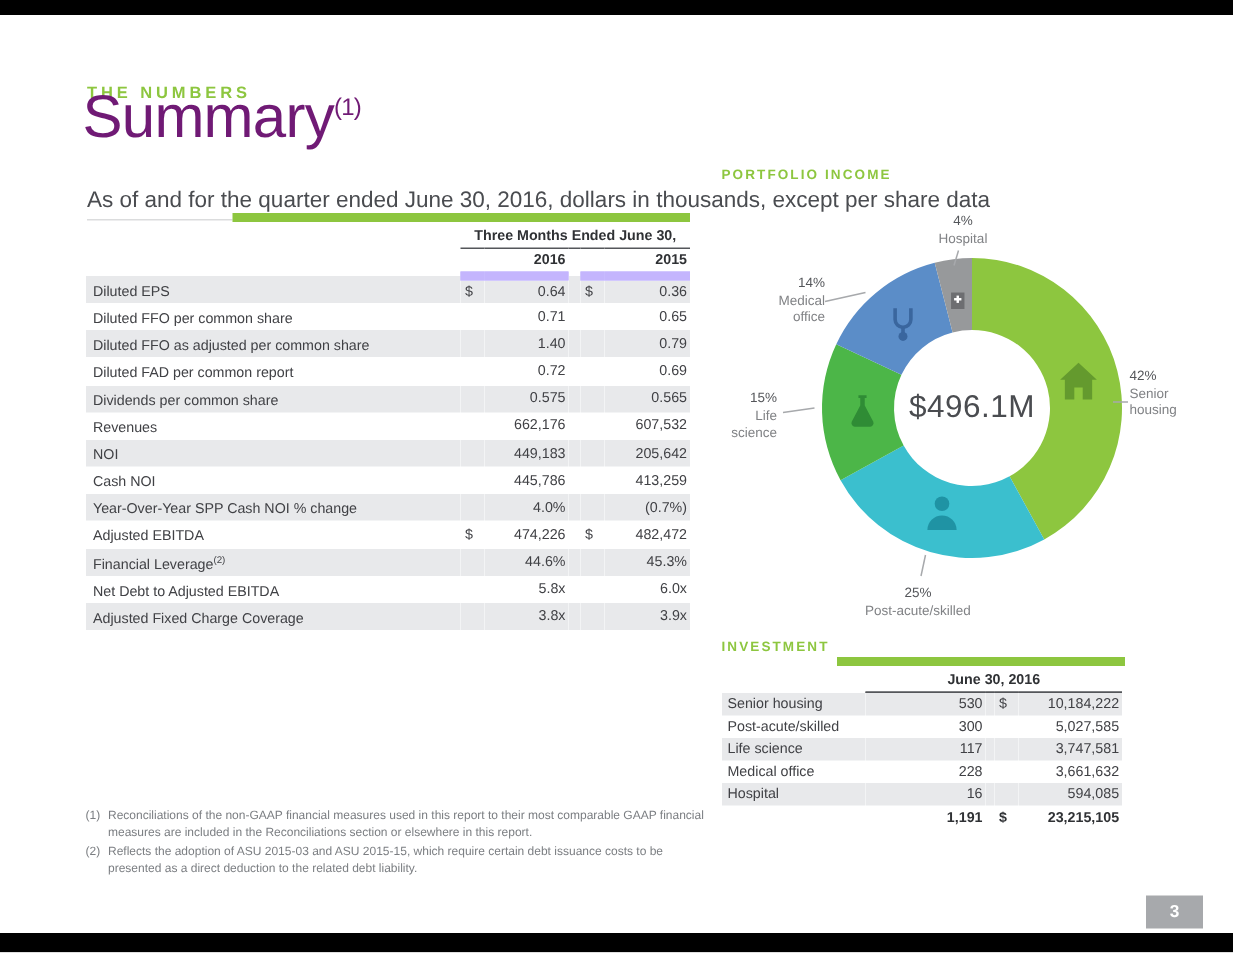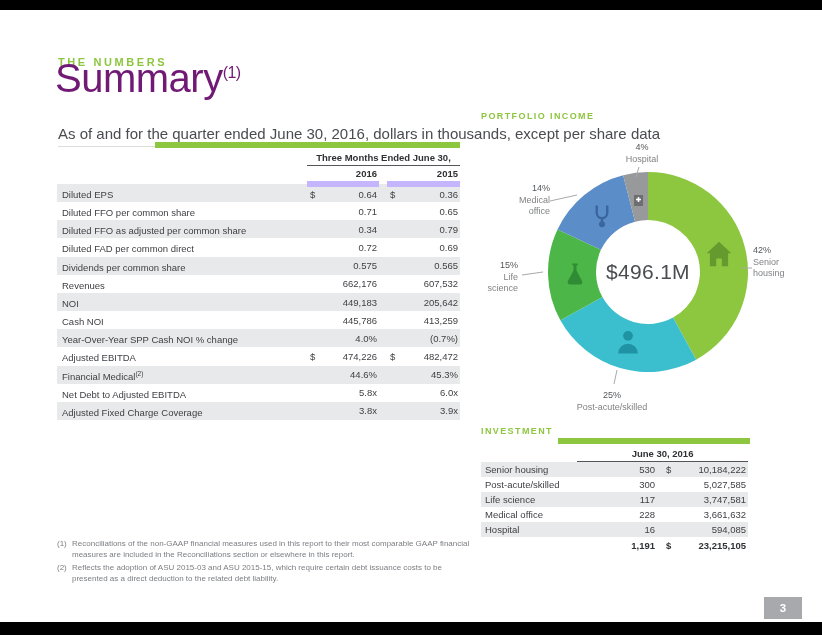--- a/index.html
+++ b/index.html
@@ -131,28 +131,28 @@
           <td class="d"></td>
           <td class="v">0.71</td>
           <td></td>
           <td class="d"></td>
           <td class="v">0.65</td>
         </tr>
 
         <tr>
           <td class="lbl"><span>Diluted FFO as adjusted per common share</span><sup class="rowsup"></sup></td>
           <td class="d"></td>
-          <td class="v">0.34</td>
+          <td class="v">1.40</td>
           <td></td>
           <td class="d"></td>
           <td class="v">0.79</td>
         </tr>
 
         <tr>
-          <td class="lbl"><span>Diluted FAD per common direct</span><sup class="rowsup"></sup></td>
+          <td class="lbl"><span>Diluted FAD per common report</span><sup class="rowsup"></sup></td>
           <td class="d"></td>
           <td class="v">0.72</td>
           <td></td>
           <td class="d"></td>
           <td class="v">0.69</td>
         </tr>
 
         <tr>
           <td class="lbl"><span>Dividends per common share</span><sup class="rowsup"></sup></td>
           <td class="d"></td>
@@ -201,21 +201,21 @@
         <tr>
           <td class="lbl"><span>Adjusted EBITDA</span><sup class="rowsup"></sup></td>
           <td class="d">$</td>
           <td class="v">474,226</td>
           <td></td>
           <td class="d">$</td>
           <td class="v">482,472</td>
         </tr>
 
         <tr>
-          <td class="lbl"><span>Financial Medical</span><sup class="rowsup">(2)</sup></td>
+          <td class="lbl"><span>Financial Leverage</span><sup class="rowsup">(2)</sup></td>
           <td class="d"></td>
           <td class="v">44.6%</td>
           <td></td>
           <td class="d"></td>
           <td class="v">45.3%</td>
         </tr>
 
         <tr>
           <td class="lbl"><span>Net Debt to Adjusted EBITDA</span><sup class="rowsup"></sup></td>
           <td class="d"></td>

